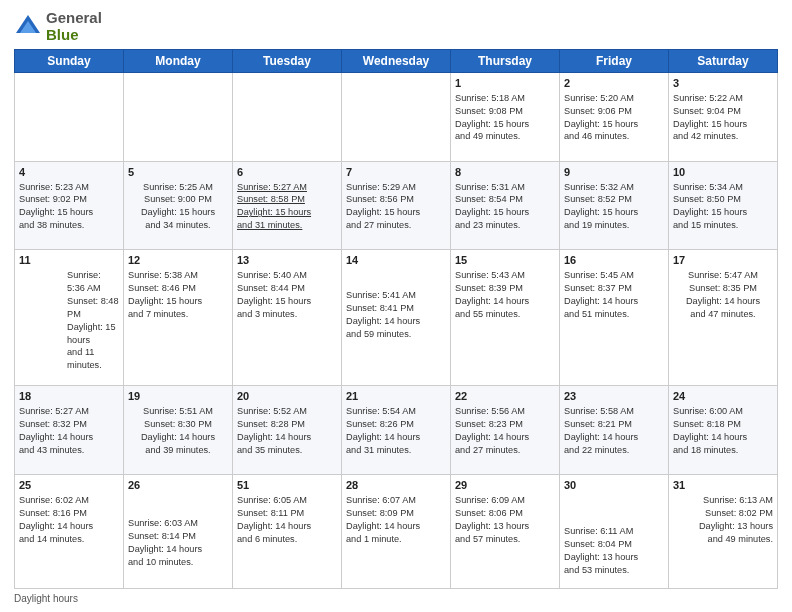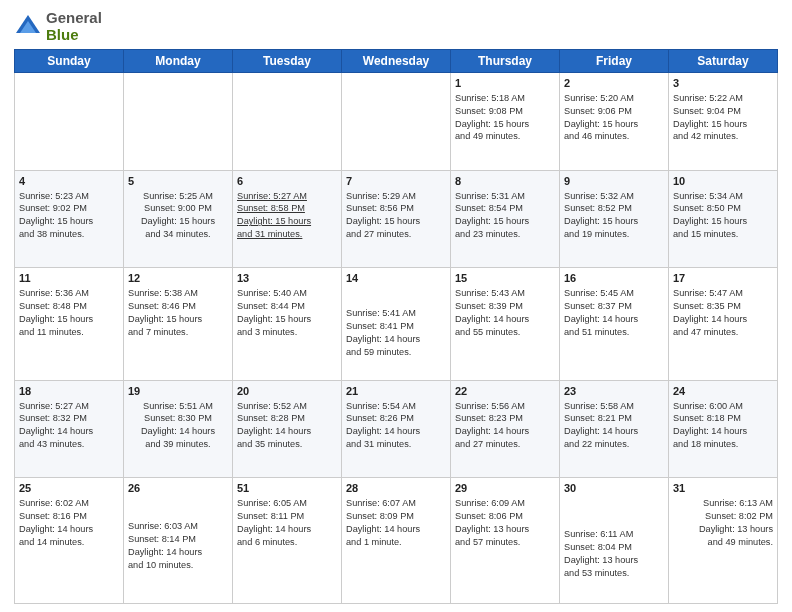--- a/index.html
+++ b/index.html
@@ -204,21 +204,21 @@
             <span class="day-number">10</span>
             <div class="day-info" style="white-space: pre-line;">Sunrise: 5:34 AM
 Sunset: 8:50 PM
 Daylight: 15 hours
 and 15 minutes.</div>
           </td>
         </tr>
         <tr>
           <td>
             <span class="day-number">11</span>
-            <div class="day-info" style="white-space: pre-line;">Sunrise: 5:36 AM
+            <div class="day-info" style="white-space: pre-line; margin-left: 48px;">Sunrise: 5:36 AM
 Sunset: 8:48 PM
 Daylight: 15 hours
 and 11 minutes.</div>
           </td>
           <td>
             <span class="day-number">12</span>
             <div class="day-info" style="white-space: pre-line;">Sunrise: 5:38 AM
 Sunset: 8:46 PM
 Daylight: 15 hours
 and 7 minutes.</div>
@@ -246,21 +246,21 @@
           </td>
           <td>
             <span class="day-number">16</span>
             <div class="day-info" style="white-space: pre-line;">Sunrise: 5:45 AM
 Sunset: 8:37 PM
 Daylight: 14 hours
 and 51 minutes.</div>
           </td>
           <td>
             <span class="day-number">17</span>
-            <div class="day-info" style="white-space: pre-line;">Sunrise: 5:47 AM
+            <div class="day-info" style="white-space: pre-line; text-align: center;">Sunrise: 5:47 AM
 Sunset: 8:35 PM
 Daylight: 14 hours
 and 47 minutes.</div>
           </td>
         </tr>
         <tr>
           <td>
             <span class="day-number">18</span>
             <div class="day-info" style="white-space: pre-line;">Sunrise: 5:27 AM
 Sunset: 8:32 PM
@@ -357,13 +357,16 @@
             <span class="day-number">31</span>
             <div class="day-info" style="white-space: pre-line; text-align: right;">Sunrise: 6:13 AM
 Sunset: 8:02 PM
 Daylight: 13 hours
 and 49 minutes.</div>
           </td>
         </tr>
       </tbody>
   </table>
 
+  <div class="footer">
+    <span>Daylight hours</span>
+  </div>
 </div>
 
 </body></html>

